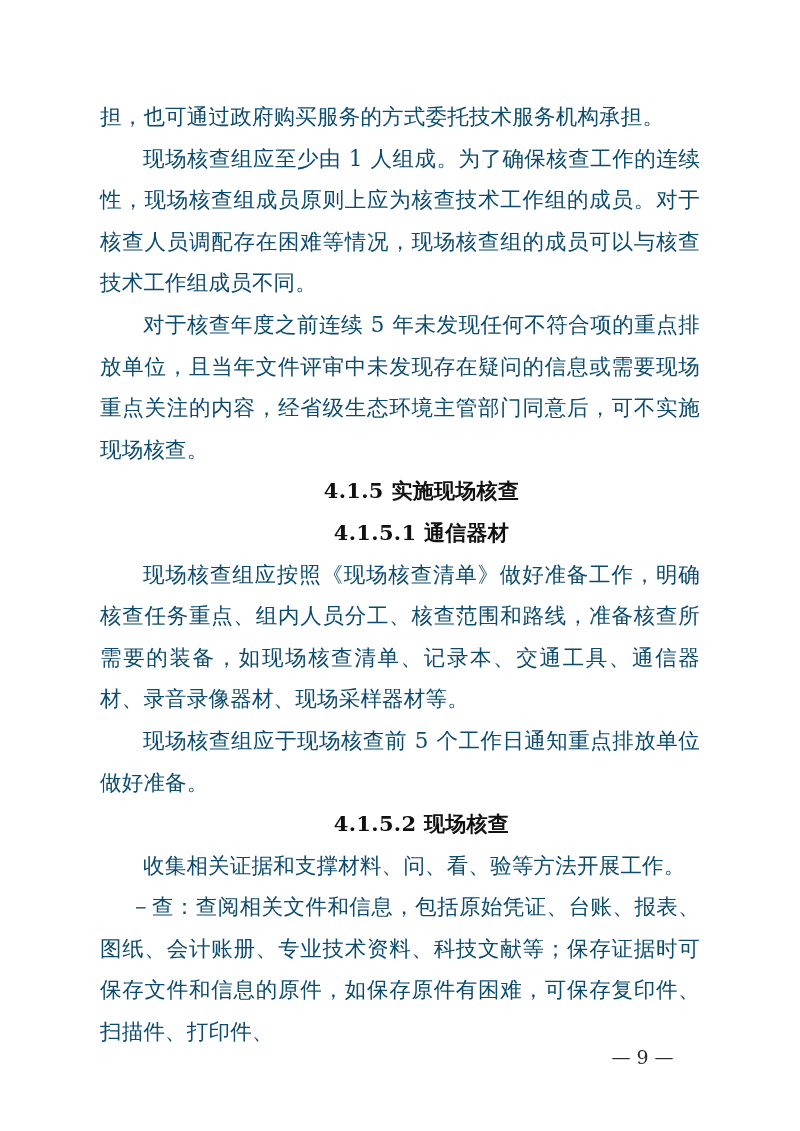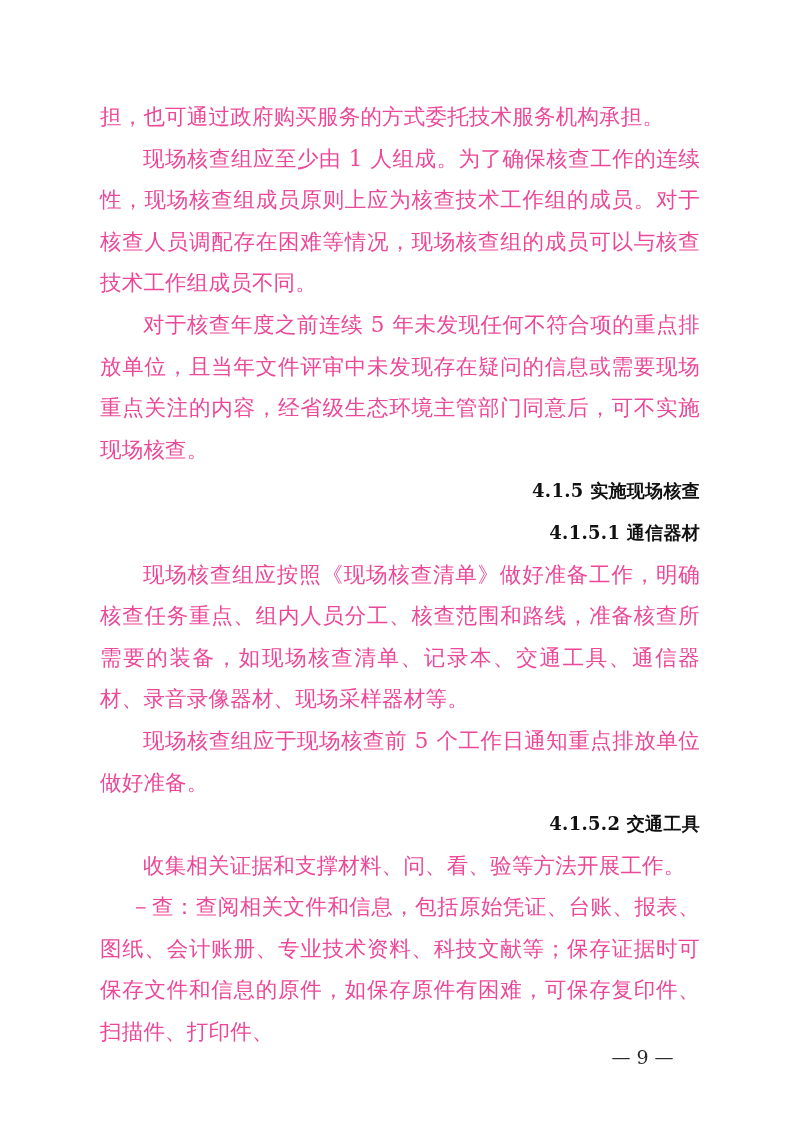--- a/index.html
+++ b/index.html
@@ -35,38 +35,38 @@
 
   .para {
     margin: 0;
     font-size: 21.5px;
     line-height: 41.6px;
     text-align: justify;
     text-justify: inter-ideograph;
     text-indent: 43px;
     letter-spacing: 0.2px;
     word-spacing: 0.5px;
-    color: #ec4899;
+    color: #0c4a6e;
   }
 
   .para.no-indent {
     text-indent: 0;
   }
 
   .para.dash-item {
     text-indent: 30px;
   }
 
   .heading {
     margin: 0;
-    font-size: 18px;
+    font-size: 21px;
     line-height: 41.6px;
     font-weight: bold;
     text-indent: 43px;
-    text-align: right;
+    text-align: center;
     letter-spacing: 0.3px;
     color: #111111;
   }
 
   #footer {
     position: absolute;
     left: 0;
     top: 1044px;
     width: 800px;
     text-align: center;
@@ -108,21 +108,21 @@
 
     <h2 class="heading">4.1.5 实施现场核查</h2>
 
 
     <h3 class="heading">4.1.5.1 通信器材</h3>
 
     <p class="para">现场核查组应按照《现场核查清单》做好准备工作，明确核查任务重点、组内人员分工、核查范围和路线，准备核查所需要的装备，如现场核查清单、记录本、交通工具、通信器材、录音录像器材、现场采样器材等。</p>
 
     <p class="para">现场核查组应于现场核查前 5 个工作日通知重点排放单位做好准备。</p>
 
-    <h3 class="heading">4.1.5.2 交通工具</h3>
+    <h3 class="heading">4.1.5.2 现场核查</h3>
 
     <p class="para">收集相关证据和支撑材料、问、看、验等方法开展工作。</p>
 
     <p class="para dash-item">－查：查阅相关文件和信息，包括原始凭证、台账、报表、图纸、会计账册、专业技术资料、科技文献等；保存证据时可保存文件和信息的原件，如保存原件有困难，可保存复印件、扫描件、打印件、</p>
 
   </div>
 
   <div id="footer">
     <span class="pagenum-wrap">
       <span class="dash">—</span><span class="pg">9</span><span class="dash">—</span>

